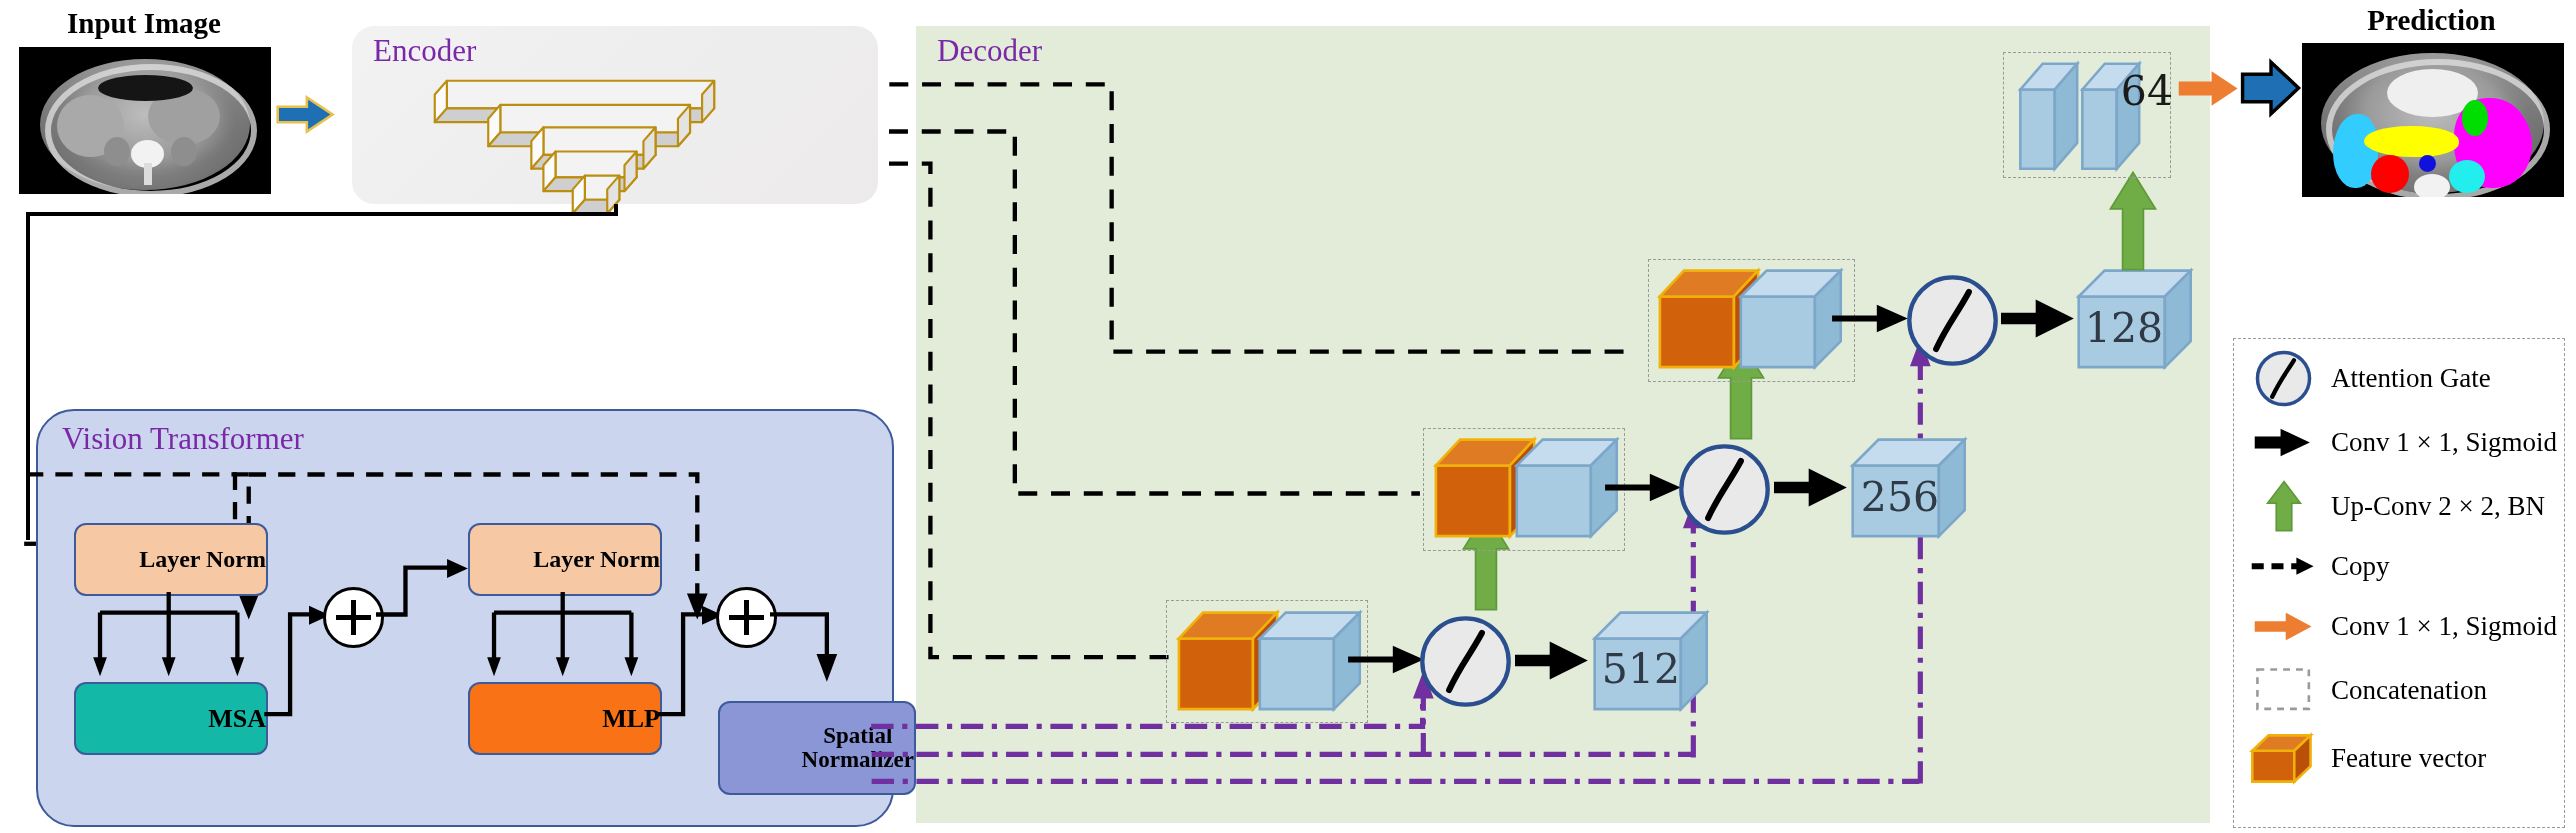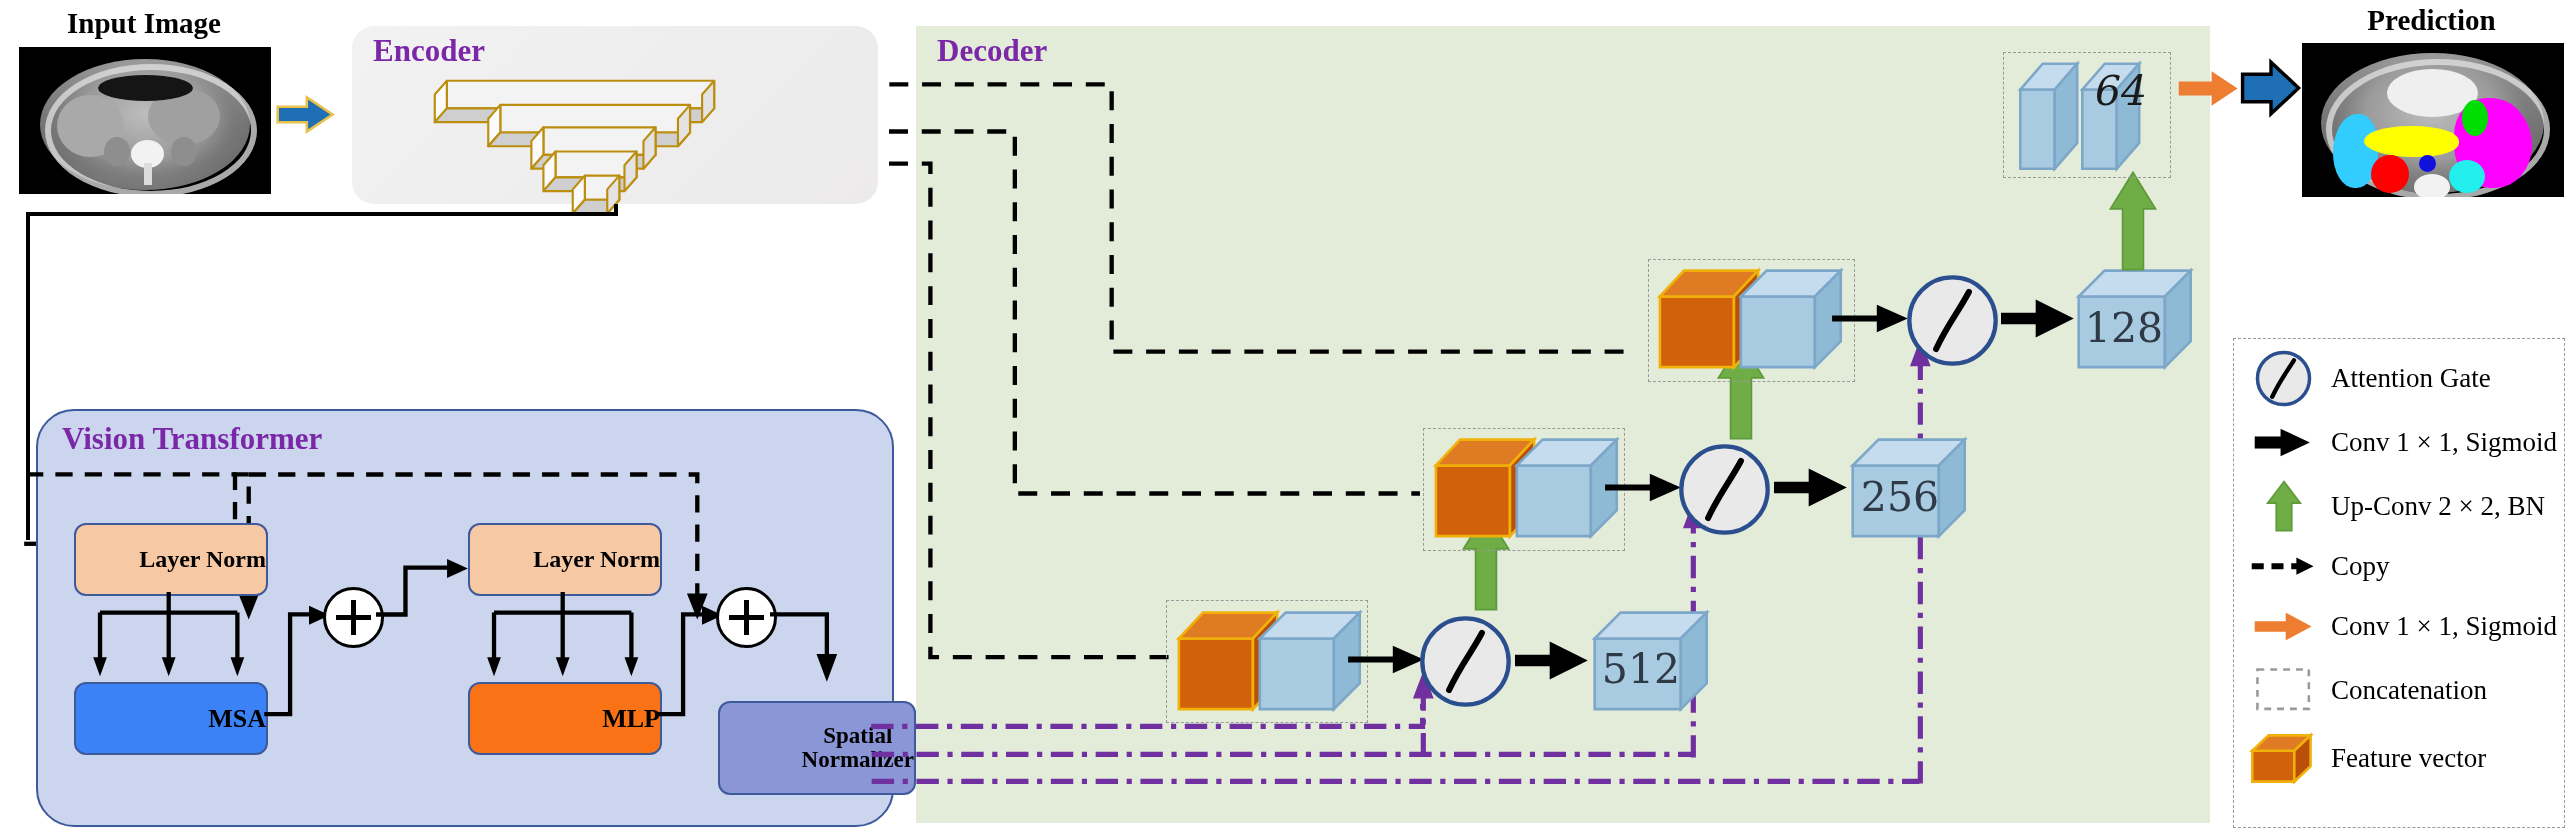--- a/index.html
+++ b/index.html
@@ -3,21 +3,21 @@
 <meta charset="utf-8">
 <style>
   html,body{margin:0;padding:0;background:#ffffff;}
   body{width:2576px;height:833px;position:relative;overflow:hidden;
        font-family:"Liberation Serif","DejaVu Serif",serif;}
 
   .abs{position:absolute;}
 
   
   .cap{font-weight:bold;color:#000;text-align:center;white-space:nowrap;}
-  .panel-title{font-weight:bold;color:#7a28a8;white-space:nowrap;}
+  .panel-title{font-weight:normal;color:#7a28a8;white-space:nowrap;}
 
   
   .scanwrap{position:absolute;background:#000;overflow:hidden;}
   .scan-bg{position:absolute;inset:0;background:#000;}
   .body-oval{position:absolute;border-radius:50%;
              background:radial-gradient(ellipse at 50% 42%, #bdbdbd 0%, #9a9a9a 42%, #6d6d6d 66%, #3a3a3a 84%, #141414 100%);
              box-shadow:inset 0 0 15.5px 5.2px rgba(255,255,255,.18);}
   .fat-ring{position:absolute;border-radius:50%;border:6px solid rgba(225,225,225,.75);}
   .organ{position:absolute;border-radius:50%;}
   .spine{position:absolute;border-radius:50%;background:#f2f2f2;}
@@ -134,21 +134,21 @@
   <span>Layer Norm</span>
 </div>
 
 <svg style="left:74px;top:592px;" width="198" height="91" viewBox="0 0 230 106">
   <path d="M110,0 L110,24 M30,24 L190,24 M30,24 L30,82 M110,24 L110,82 M190,24 L190,82" stroke="#000" stroke-width="5" fill="none"></path>
   <path d="M22,76 L30,98 L38,76 Z" fill="#000"></path>
   <path d="M102,76 L110,98 L118,76 Z" fill="#000"></path>
   <path d="M182,76 L190,98 L198,76 Z" fill="#000"></path>
 </svg>
 
-<div class="vit-box" style="left:74px;top:682px;width:190px;height:69px;background:#3b82f6;font-size:26px;">
+<div class="vit-box" style="left:74px;top:682px;width:190px;height:69px;background:#14b8a6;font-size:26px;">
   <span>MSA</span>
 </div>
 
 <svg style="left:264px;top:604px;" width="78" height="117" viewBox="0 0 90 136">
   <path d="M0,128 L30,128 L30,12 L58,12" stroke="#000" stroke-width="5" fill="none"></path>
   <path d="M52,2 L76,13 L52,24 Z" fill="#000"></path>
 </svg>
 
 <div class="plus" style="left:323px;top:587px;width:55px;height:55px;"></div>
 
@@ -349,21 +349,21 @@
 <div class="concat-box" style="left:2003px;top:52px;width:166px;height:124px;"></div>
 
 <svg style="left:2010px;top:53px;" width="155" height="123" viewBox="0 0 180 142">
   <polygon points="12,42 52,42 52,134 12,134" fill="#a8cbe2" stroke="#7da7c9" stroke-width="3"></polygon>
   <polygon points="12,42 38,12 78,12 52,42" fill="#c4dcee" stroke="#7da7c9" stroke-width="3"></polygon>
   <polygon points="52,42 78,12 78,104 52,134" fill="#8fbad6" stroke="#7da7c9" stroke-width="3"></polygon>
   <polygon points="84,42 124,42 124,134 84,134" fill="#a8cbe2" stroke="#7da7c9" stroke-width="3"></polygon>
   <polygon points="84,42 110,12 150,12 124,42" fill="#c4dcee" stroke="#7da7c9" stroke-width="3"></polygon>
   <polygon points="124,42 150,12 150,104 124,134" fill="#8fbad6" stroke="#7da7c9" stroke-width="3"></polygon>
 </svg>
-<div class="chan-num" style="left:2095px;top:67px;width:78px;text-align:left;font-size:41px;color:#1a1a1a;font-style:italic;">64</div>
+<div class="chan-num" style="left:2095px;top:67px;width:78px;text-align:right;font-size:41px;color:#1a1a1a;">64</div>
 
 <svg style="left:2177px;top:66px;" width="64" height="45" viewBox="0 0 74 52">
   <path d="M2,18 L40,18 L40,6 L70,26 L40,46 L40,34 L2,34 Z" fill="#ed7d31"></path>
 </svg>
 
 <svg style="left:2240px;top:55px;" width="62" height="66" viewBox="0 0 72 76">
   <path d="M3,22 L36,22 L36,8 L68,38 L36,68 L36,54 L3,54 Z" fill="#1f6fb5" stroke="#000" stroke-width="4"></path>
 </svg>
 
 <div class="abs cap" style="left:2302px;top:3.5px;width:259px;font-size:29px;">Prediction</div>

